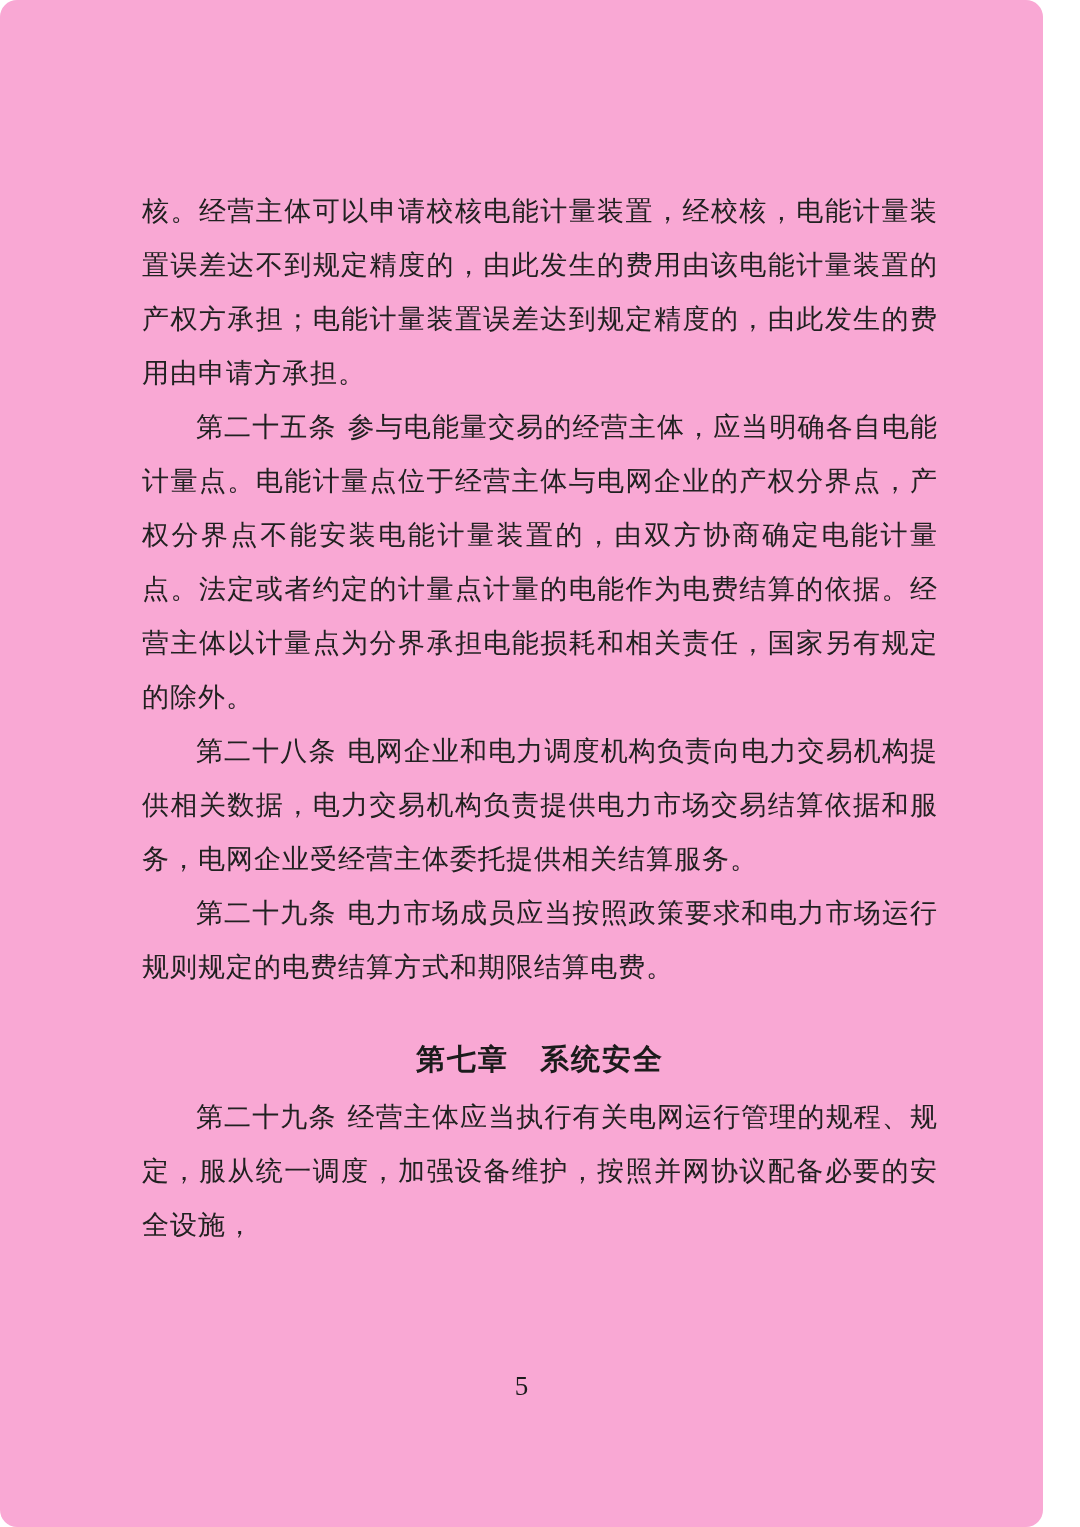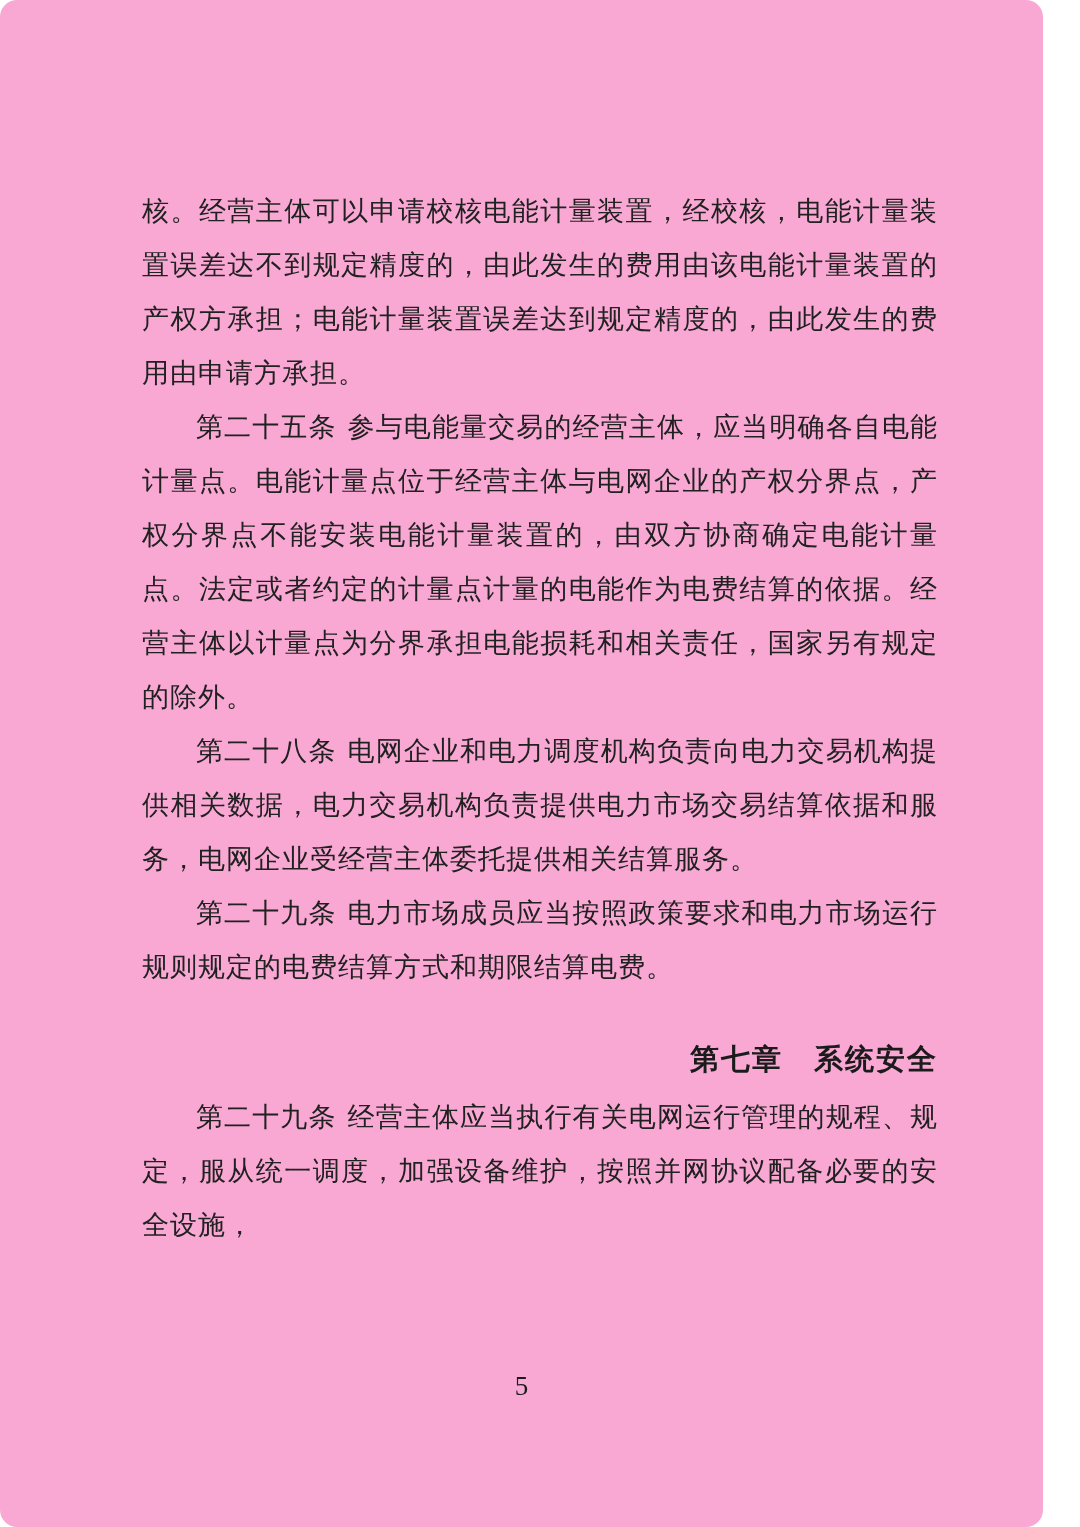--- a/index.html
+++ b/index.html
@@ -34,21 +34,21 @@
   .para.no-indent {
     text-indent: 0;
   }
   .art-num {
     font-weight: normal;
     font-family: "DejaVu Sans", "Liberation Sans", sans-serif;
     margin-right: 11px;
   }
   .chapter {
     margin: 38px 0 4px 0;
-    text-align: right;
+    text-align: center;
     text-indent: 0;
     font-weight: bold;
     font-size: 29px;
     line-height: 54px;
     letter-spacing: 2px;
     font-family: "DejaVu Sans", "Liberation Sans", sans-serif;
     color: #1b1b1b;
   }
   .page-number {
     position: absolute;

